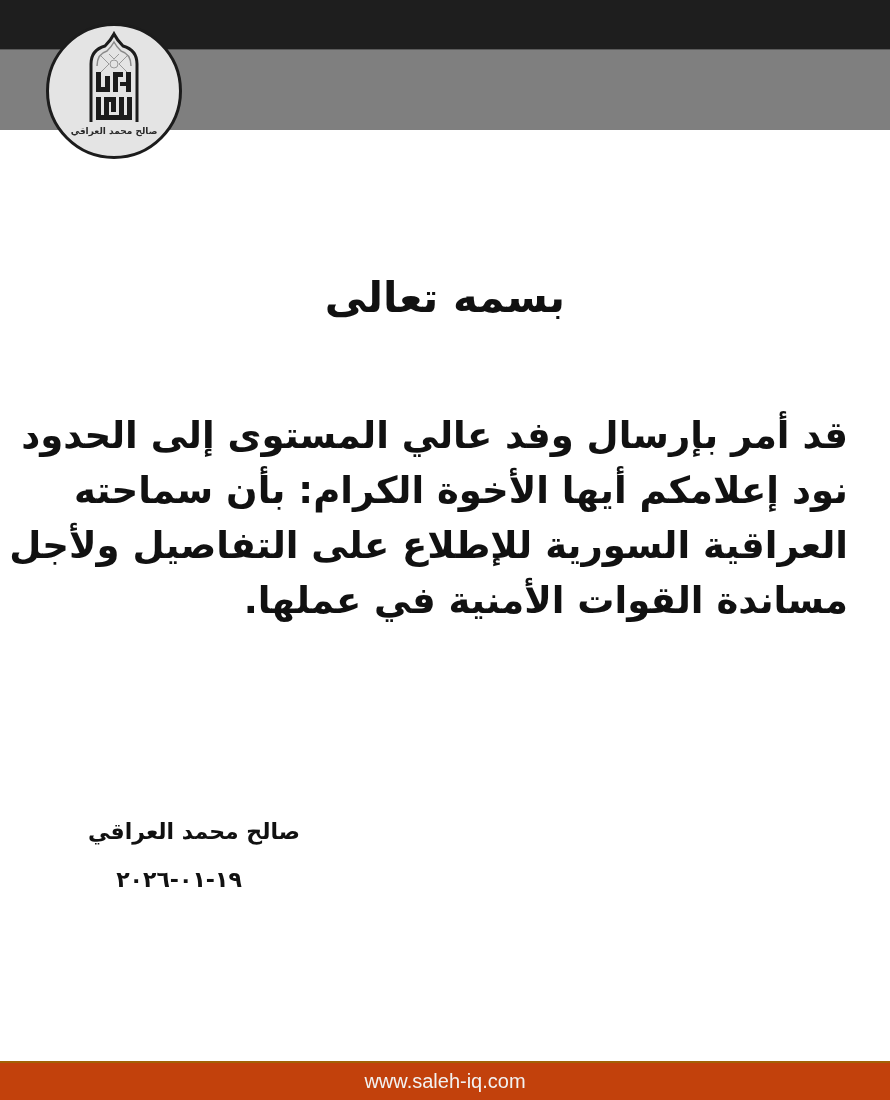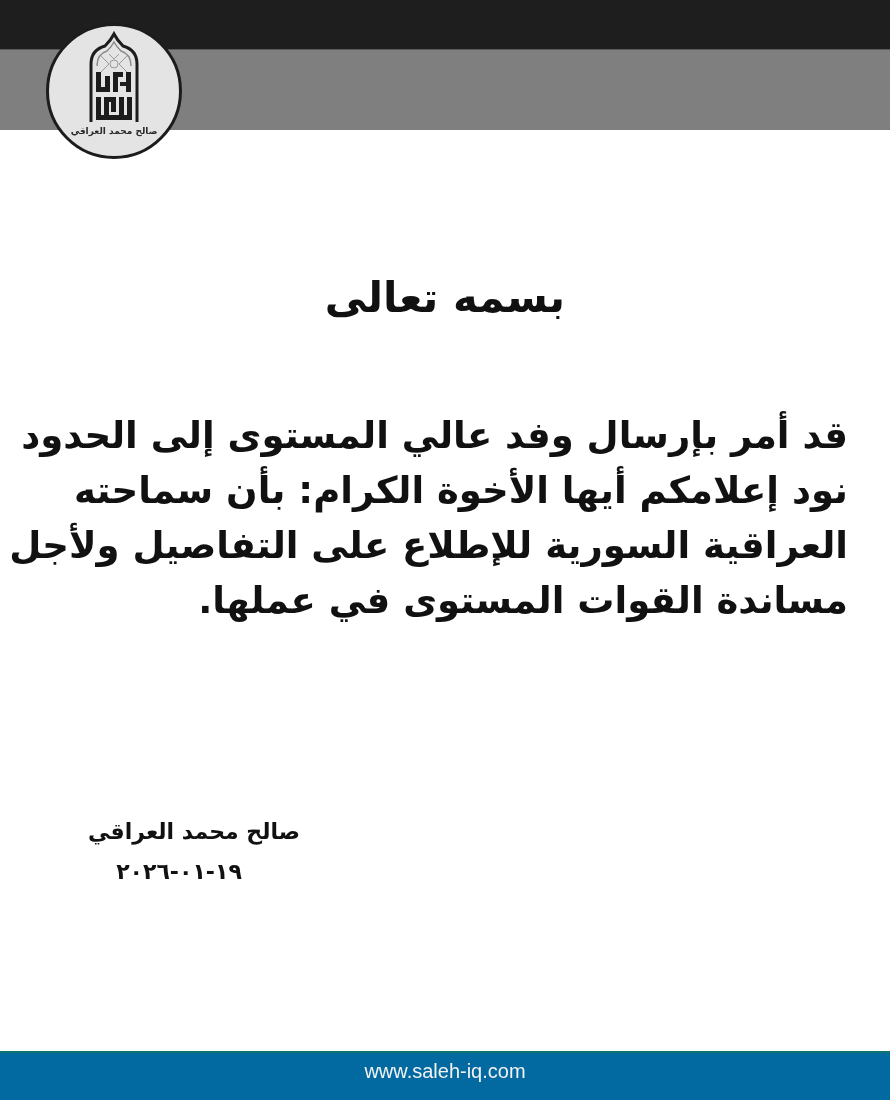--- a/index.html
+++ b/index.html
@@ -94,27 +94,28 @@
     font-weight: bold;
     line-height: 40px;
   }
   .signature-date {
     display: block;
     font-size: 22px;
     font-weight: bold;
     line-height: 40px;
     text-align: center;
     padding-left: 8px;
+    margin-top: 8px;
   }
   .footer {
     position: absolute;
     left: 0; bottom: 0;
-    width: 890px; height: 49px;
-    background: #0369a1;
-    border-top: 2px solid #0f766e;
+    width: 890px; height: 39px;
+    background: #c2410c;
+    border-top: 2px solid #a16207;
     box-sizing: border-box;
     text-align: center;
   }
   .footer-url {
     font-family: "Liberation Sans", sans-serif;
     font-size: 20px;
     color: #f2f2f2;
     line-height: 36px;
   }
 </style>
@@ -155,21 +156,21 @@
   </svg>
   <div class="logo-caption">صالح محمد العراقي</div>
 </div>
 
 <div class="doc-title">بسمه تعالى</div>
 
 <div class="doc-body">
   <span class="line">قد أمر بإرسال وفد عالي المستوى إلى الحدود</span>
   <span class="line">نود إعلامكم أيها الأخوة الكرام: بأن سماحته</span>
   <span class="line">العراقية السورية للإطلاع على التفاصيل ولأجل</span>
-  <span class="line">مساندة القوات المستوى في عملها.</span>
+  <span class="line">مساندة القوات الأمنية في عملها.</span>
 </div>
 
 <div class="signature">
   <span class="signature-name">صالح محمد العراقي</span>
   <span class="signature-date">١٩-٠١-٢٠٢٦</span>
 </div>
 
 <div class="footer">
   <span class="footer-url">www.saleh-iq.com</span>
 </div>

